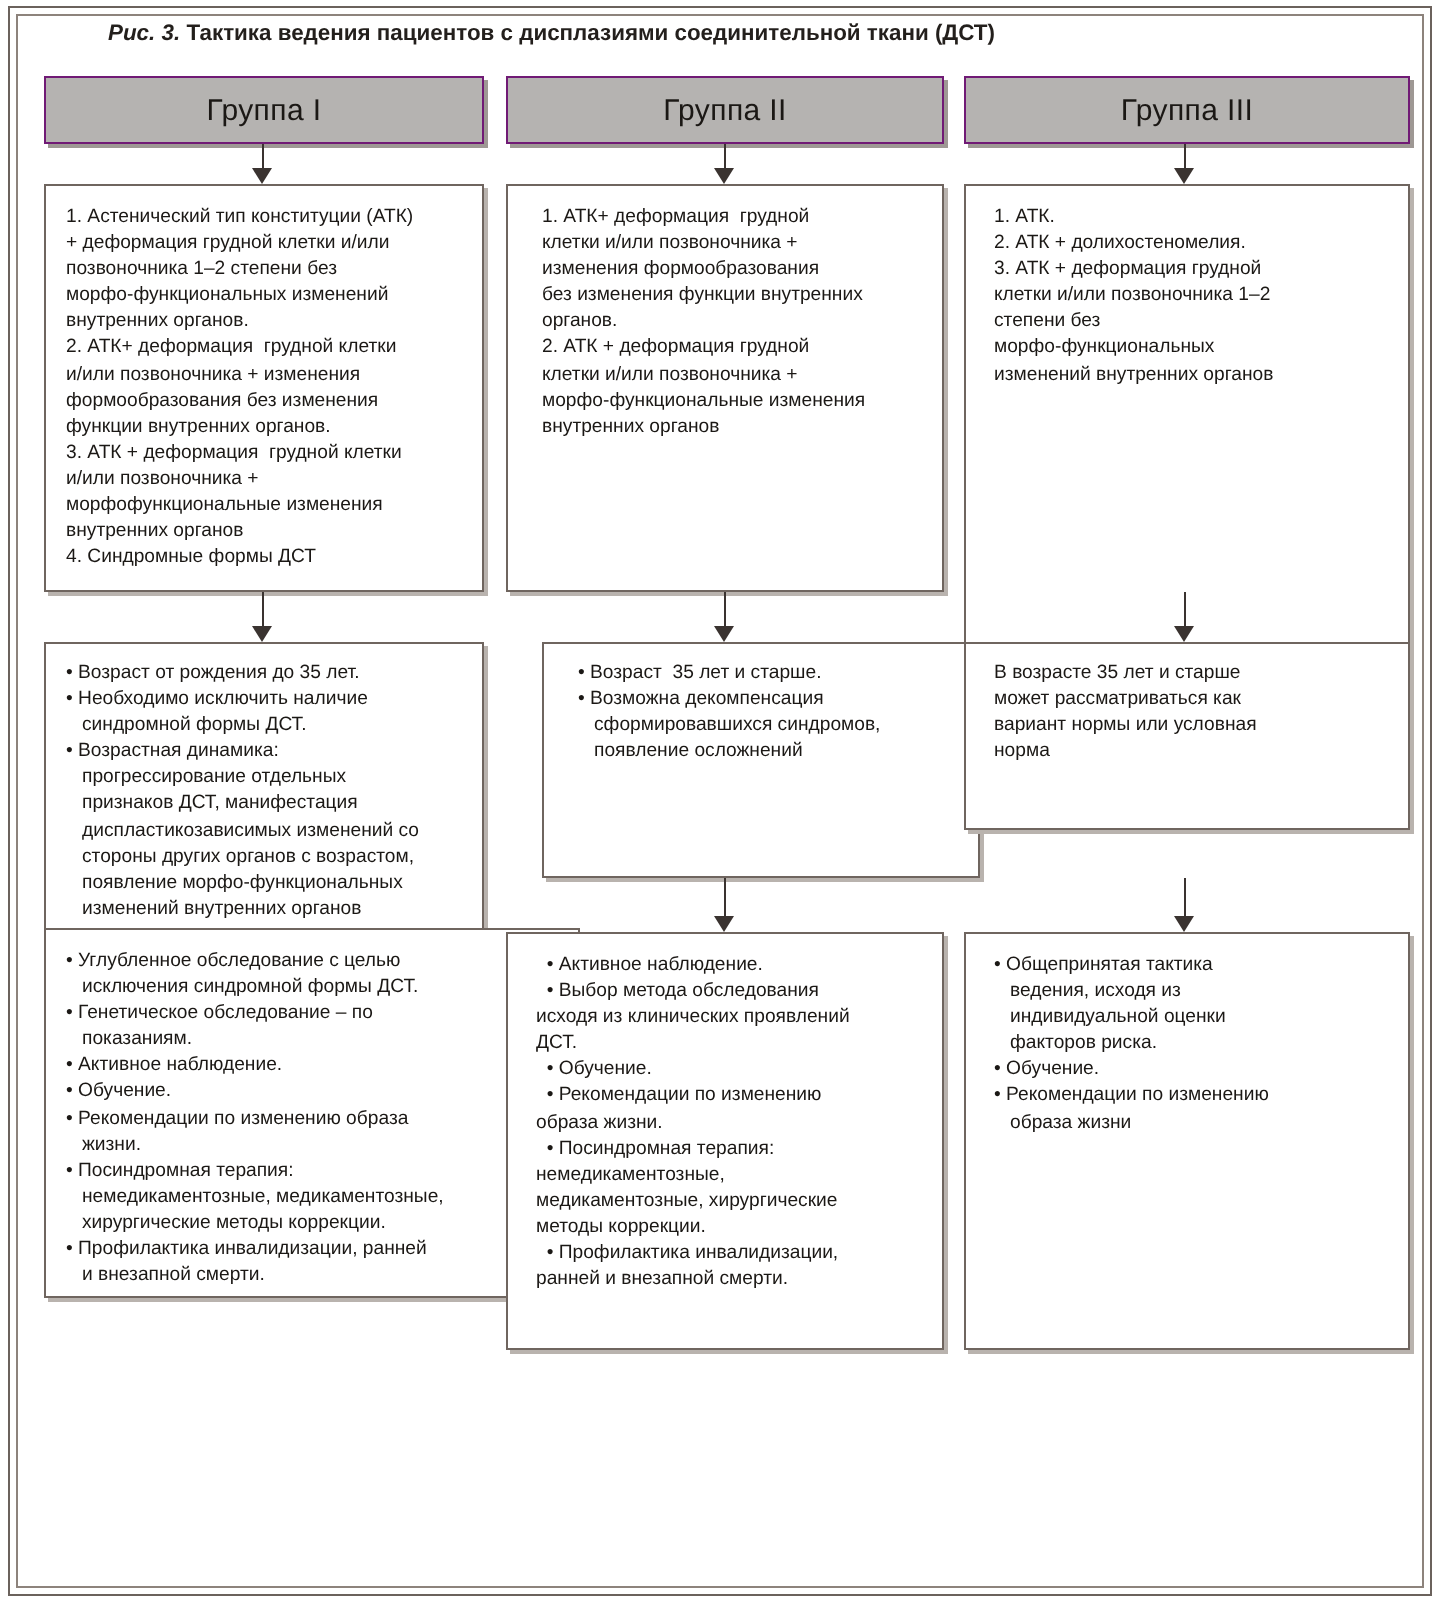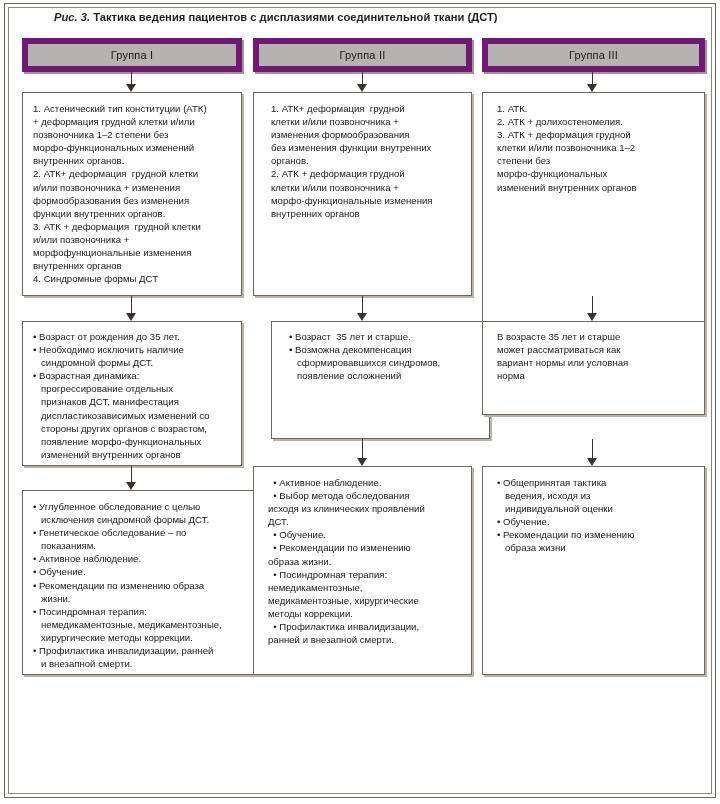--- a/index.html
+++ b/index.html
@@ -55,27 +55,27 @@
   }
   .caption .fig-label {
     font-style: italic;
     font-weight: bold;
   }
 
   
   .group-header {
     position: absolute;
     background: #b5b3b1;
-    border: 6px solid #701a75;
+    border: 1px solid #701a75;
     box-sizing: border-box;
     box-shadow: 2px 2px 0 0 #9e9894;
     display: flex;
     align-items: center;
     justify-content: center;
-    font-size: 11px;
+    font-size: 15px;
     color: #1b1815;
     letter-spacing: 0.2px;
   }
 
   
   .node {
     position: absolute;
     background: #ffffff;
     border: 1px solid #6f655f;
     box-sizing: border-box;
@@ -249,21 +249,21 @@
   </div>
   <div class="connector" style="left:356px; top:439px; height:27px;">
     <div class="stem"></div>
     <div class="head"></div>
   </div>
   <div class="connector" style="left:586px; top:439px; height:27px;">
     <div class="stem"></div>
     <div class="head"></div>
   </div>
 
-  <div class="node" style="left:22px; top:490px; width:268px; height:185px;">
+  <div class="node" style="left:22px; top:464px; width:268px; height:185px;">
     <div class="node-body" style="padding-top:9px;">
       <span class="ln">• Углубленное обследование с целью</span>
       <span class="ln">   исключения синдромной формы ДСТ.</span>
       <span class="ln">• Генетическое обследование – по</span>
       <span class="ln">   показаниям.</span>
       <span class="ln">• Активное наблюдение.</span>
       <span class="ln">• Обучение.</span>
       <span class="ln">• Рекомендации по изменению образа</span>
       <span class="ln">   жизни.</span>
       <span class="ln">• Посиндромная терапия:</span>
@@ -290,19 +290,20 @@
       <span class="ln">  • Профилактика инвалидизации,</span>
       <span class="ln">ранней и внезапной смерти.</span>
     </div>
   </div>
 
   <div class="node" style="left:482px; top:466px; width:223px; height:209px;">
     <div class="node-body" style="padding-left:14px; padding-top:9px;">
       <span class="ln">• Общепринятая тактика</span>
       <span class="ln">   ведения, исходя из</span>
       <span class="ln">   индивидуальной оценки</span>
+      <span class="ln">   факторов риска.</span>
       <span class="ln">• Обучение.</span>
       <span class="ln">• Рекомендации по изменению</span>
       <span class="ln">   образа жизни</span>
     </div>
   </div>
 
 </div>
 
 </body></html>

